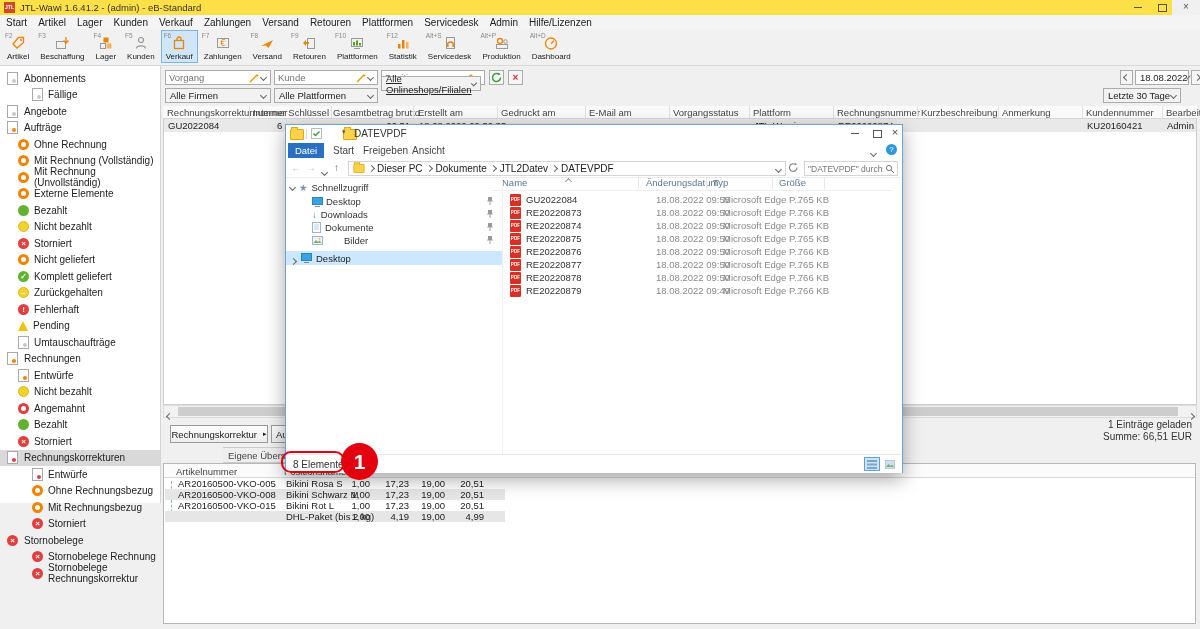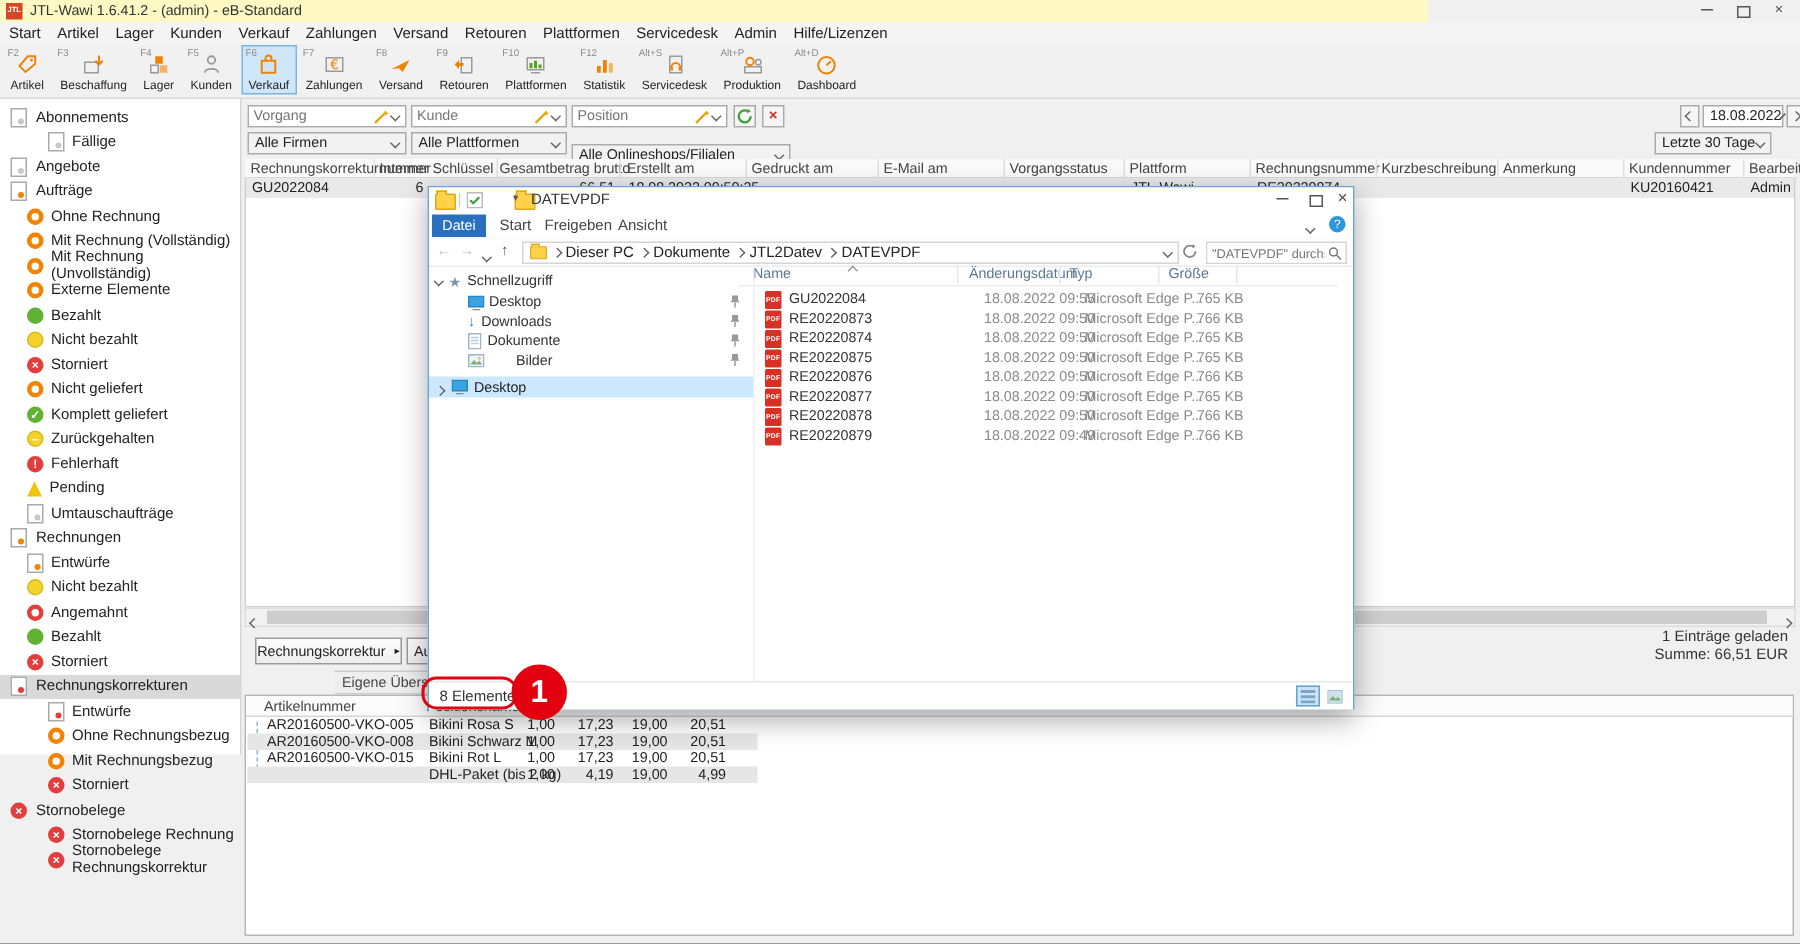--- a/index.html
+++ b/index.html
@@ -2,21 +2,21 @@
 <html><head>
 <meta charset="utf-8">
 <style>
   html,body{margin:0;padding:0;background:#555;}
   #screen{position:relative;width:1200px;height:629px;background:#f0f0f0;
     font-family:"Liberation Sans",sans-serif;font-size:10px;color:#222;
     overflow:hidden;outline:1px solid #8a8a8a;}
   .abs{position:absolute;}
   .nw{white-space:nowrap;}
   
-  #titlebar{left:0;top:0;width:952px;height:15px;background:#fef9c3;}
+  #titlebar{left:0;top:0;width:1172px;height:15px;background:#fde047;}
   #titlebar .appicon{left:4px;top:2px;width:11px;height:11px;background:#d24726;color:#fff;
     font-size:5px;font-weight:bold;text-align:center;line-height:11px;}
   #titlebar .title{left:20px;top:2px;font-size:9.5px;color:#333;}
   .winctl{top:1px;width:18px;height:13px;text-align:center;color:#555;font-size:10px;line-height:12px;}
   .maxbox{display:inline-block;width:7px;height:6px;border:1px solid #555;margin-top:3px;}
   .minbar{display:inline-block;width:8px;height:1px;background:#555;margin-bottom:2px;}
   #menubar{left:0;top:15px;width:1200px;height:14px;background:#f4f4f4;display:flex;align-items:center;padding-left:6px;box-sizing:border-box;}
   #menubar span{margin-right:11px;color:#222;cursor:default;}
   #toolbar{left:0;top:29px;width:1200px;height:37px;background:#f1f1f1;border-bottom:1px solid #d9d9d9;
     display:flex;align-items:flex-start;padding:1px 0 0 2px;box-sizing:border-box;}
@@ -412,21 +412,21 @@
     </div>
 
   <div class="abs ddl" style="left:165px;top:88px;width:106px;">
       <span>Alle Firmen</span>
       <span class="chev"></span>
     </div>
   <div class="abs ddl" style="left:274px;top:88px;width:104px;">
       <span>Alle Plattformen</span>
       <span class="chev"></span>
     </div>
-  <div class="abs ddl" style="left:381px;top:96px;width:146px;text-decoration:underline;">
+  <div class="abs ddl" style="left:381px;top:76px;width:100px;text-decoration:underline;">
       <span>Alle Onlineshops/Filialen</span>
       <span class="chev"></span>
     </div>
   <div class="abs ddl" style="left:1103px;top:88px;width:78px;">
       <span>Letzte 30 Tage</span>
       <span class="chev"></span>
     </div>
 
   <div class="abs" id="mtbody"></div>
   <div class="abs" id="mthead">

